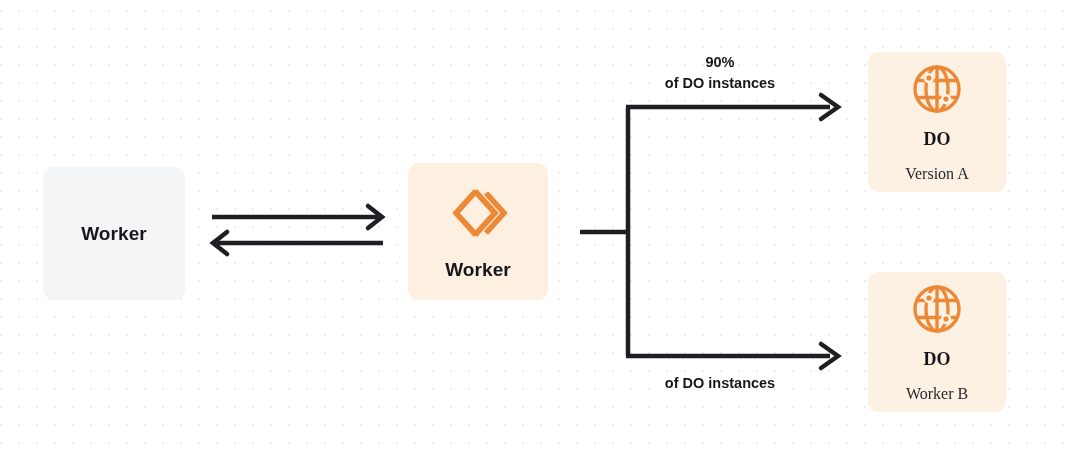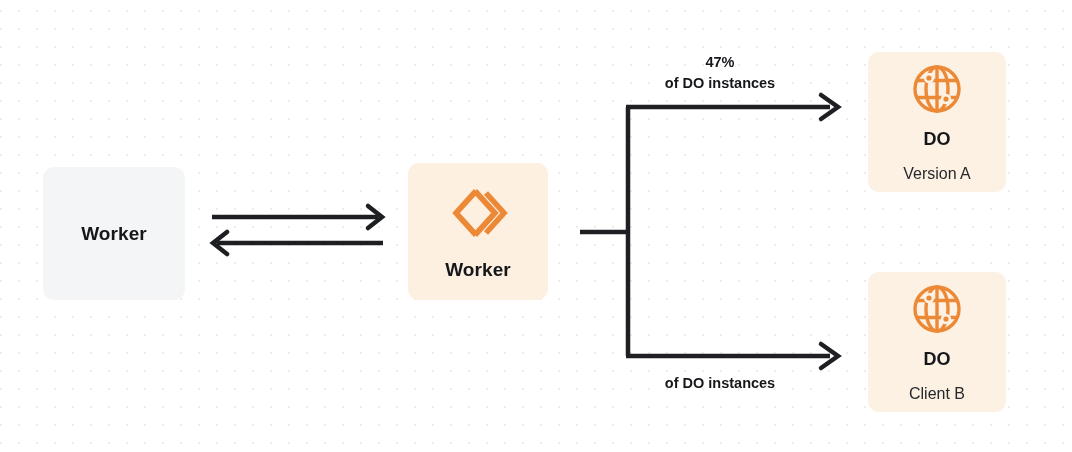--- a/index.html
+++ b/index.html
@@ -69,20 +69,21 @@
     letter-spacing: 0.1px;
     text-align: right;
   }
 
   
   .do-node {
     left: 868px;
     width: 138px;
     height: 140px;
     background-color: #fdf1e3;
+    font-family: Liberation Serif, serif;
   }
   #do-a-node { top: 52px; }
   #do-b-node { top: 272px; }
 
   .do-node .node-icon {
     width: 56px;
     height: 56px;
     margin-top: 2px;
     margin-bottom: 12px;
   }
@@ -213,25 +214,25 @@
           <line x1="7.5" y1="19.5" x2="48.5" y2="19.5"></line>
           <line x1="7.5" y1="36.5" x2="48.5" y2="36.5"></line>
         </g>
         <circle cx="20" cy="17" r="5.2" fill="#fdf1e3"></circle>
         <circle cx="20" cy="17" r="2.6" fill="#ec8937"></circle>
         <circle cx="37" cy="38" r="5.2" fill="#fdf1e3"></circle>
         <circle cx="37" cy="38" r="2.6" fill="#ec8937"></circle>
       </svg>
     </span>
     <span class="node-title">DO</span>
-    <span class="node-subtitle">Client B</span>
+    <span class="node-subtitle">Worker B</span>
   </div>
 
   <div class="edge-label" id="label-top">
-    <div>47%</div>
+    <div>90%</div>
     <div>of DO instances</div>
   </div>
 
   <div class="edge-label" id="label-bottom">
     <div>of DO instances</div>
   </div>
 
 </div>
 
 </body></html>

